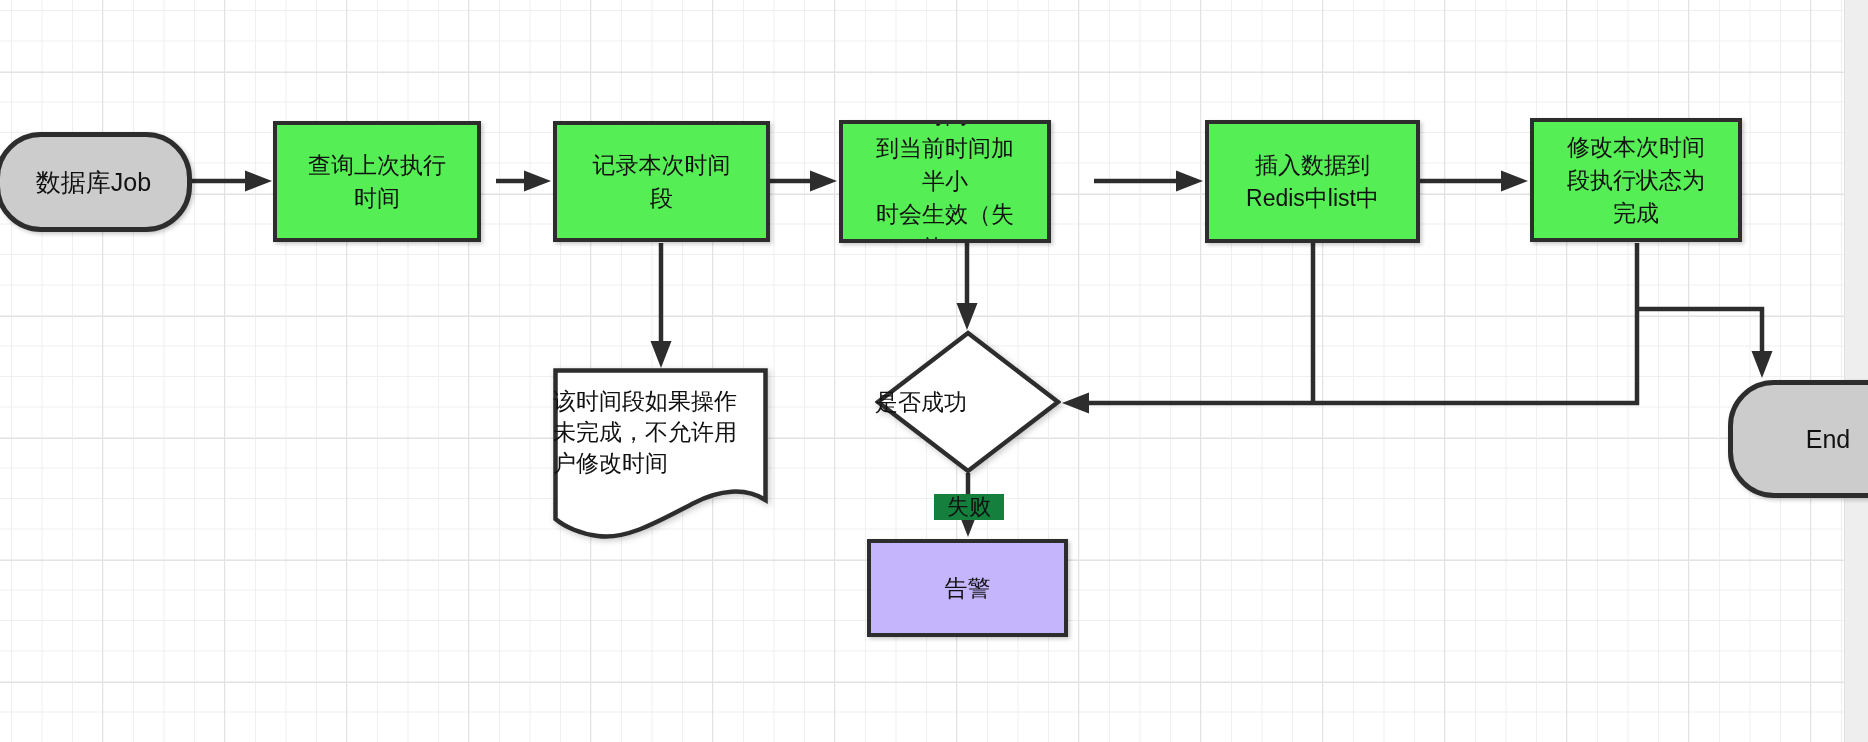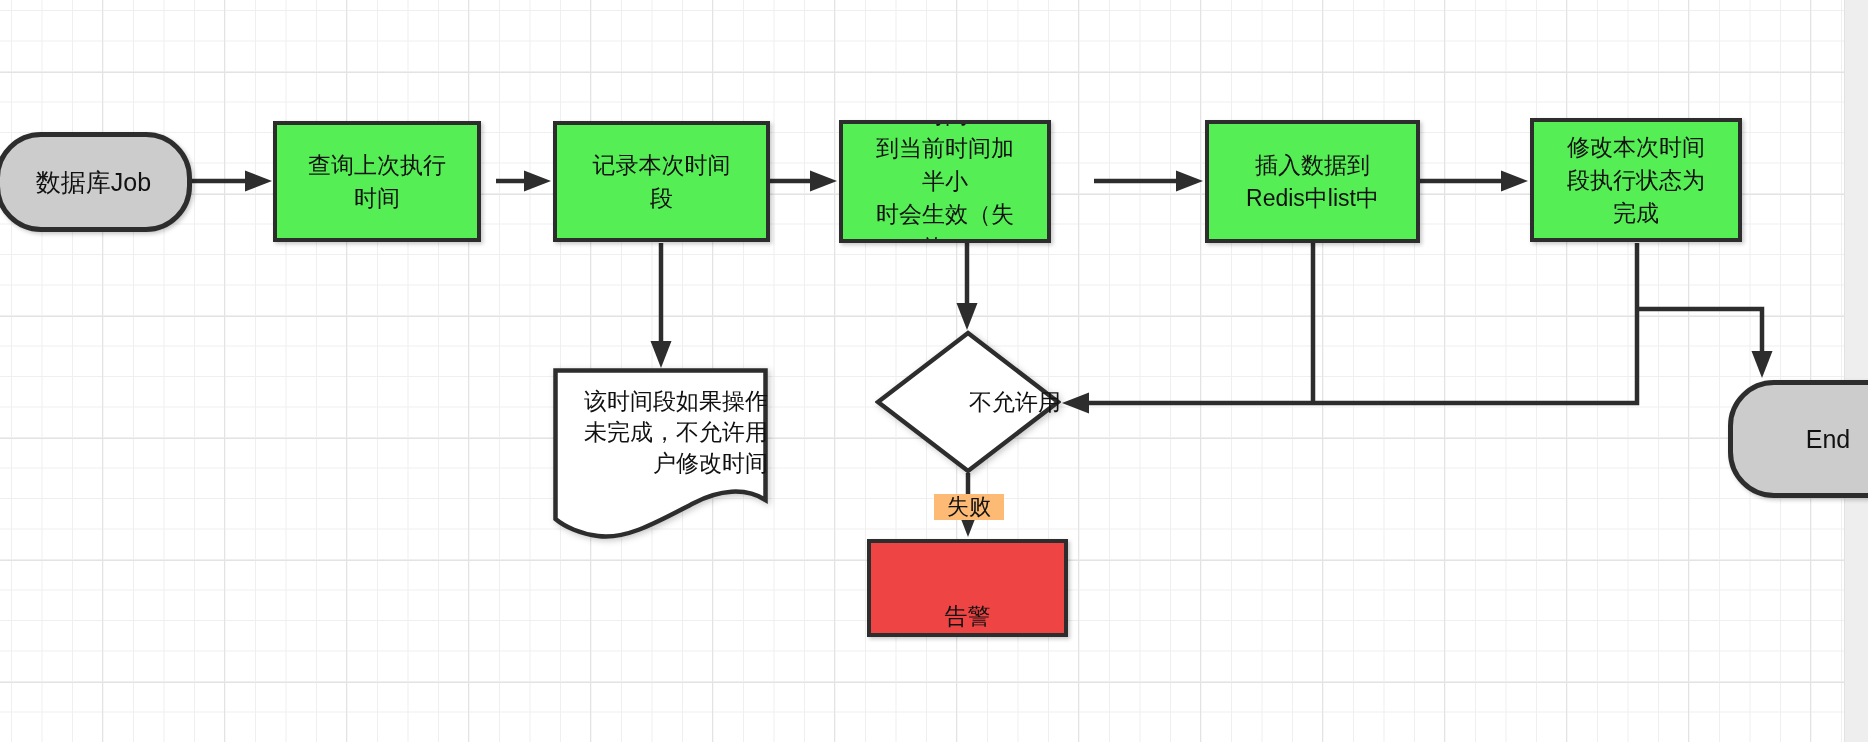--- a/index.html
+++ b/index.html
@@ -46,33 +46,32 @@
     background: #cccccc; border: 5px solid #2d2d2d; border-radius: 46px;
     box-shadow: 2px 2px 4px rgba(0,0,0,0.22);
     font-size: 25px;
   }
   .process {
     background: #55ee55; border: 4.5px solid #2d2d2d;
     box-shadow: 2px 2px 4px rgba(0,0,0,0.22);
     overflow: hidden;
   }
   .plain-rect {
-    background: #ef4444; border: 4.5px solid #2d2d2d;
+    background: #c4b5fd; border: 4.5px solid #2d2d2d;
     box-shadow: 2px 2px 4px rgba(0,0,0,0.22);
-    align-items: flex-end;
   }
   .shape-svg-wrap { position: absolute; z-index: 2; filter: drop-shadow(2px 2px 3px rgba(0,0,0,0.22)); }
   .shape-svg-wrap .shape-label {
     position: absolute; left: 0; right: 0;
-    text-align: right; color: #111111;
+    text-align: left; color: #111111;
     font-size: 23px; line-height: 31px; white-space: pre-line;
   }
   .edge-label {
     position: absolute; z-index: 3;
-    background: #fdba74; color: #111111;
+    background: #15803d; color: #111111;
     font-size: 22px; line-height: 26px;
     text-align: center; padding: 0 4px;
   }
 </style>
 </head>
 <body>
 
 <div class="stage">
   <div class="canvas"></div>
   <div class="canvas-margin"></div>
@@ -175,21 +174,21 @@
     </svg>
     <div class="shape-label" style="top:18px;">该时间段如果操作
 未完成，不允许用
 户修改时间</div>
   </div>
 
   <div class="shape-svg-wrap" style="left:875px; top:330px; width:186px; height:144px;">
     <svg width="186" height="144" viewBox="0 0 186 144">
       <polygon points="93,3 183,72 93,141 3,72" fill="#ffffff" stroke="#2d2d2d" stroke-width="4.5" stroke-linejoin="miter"></polygon>
     </svg>
-    <div class="shape-label" style="top:57px;">不允许用</div>
+    <div class="shape-label" style="top:57px;">是否成功</div>
   </div>
 
   <div class="edge-label" style="left:934px; top:494px; width:62px;">失败</div>
 
   <div class="node plain-rect" style="left:867px; top:539px; width:201px; height:98px;">
     <span>告警</span>
   </div>
 
   <div class="node terminator" style="left:1728px; top:380px; width:200px; height:118px;">
     <span>End</span>

